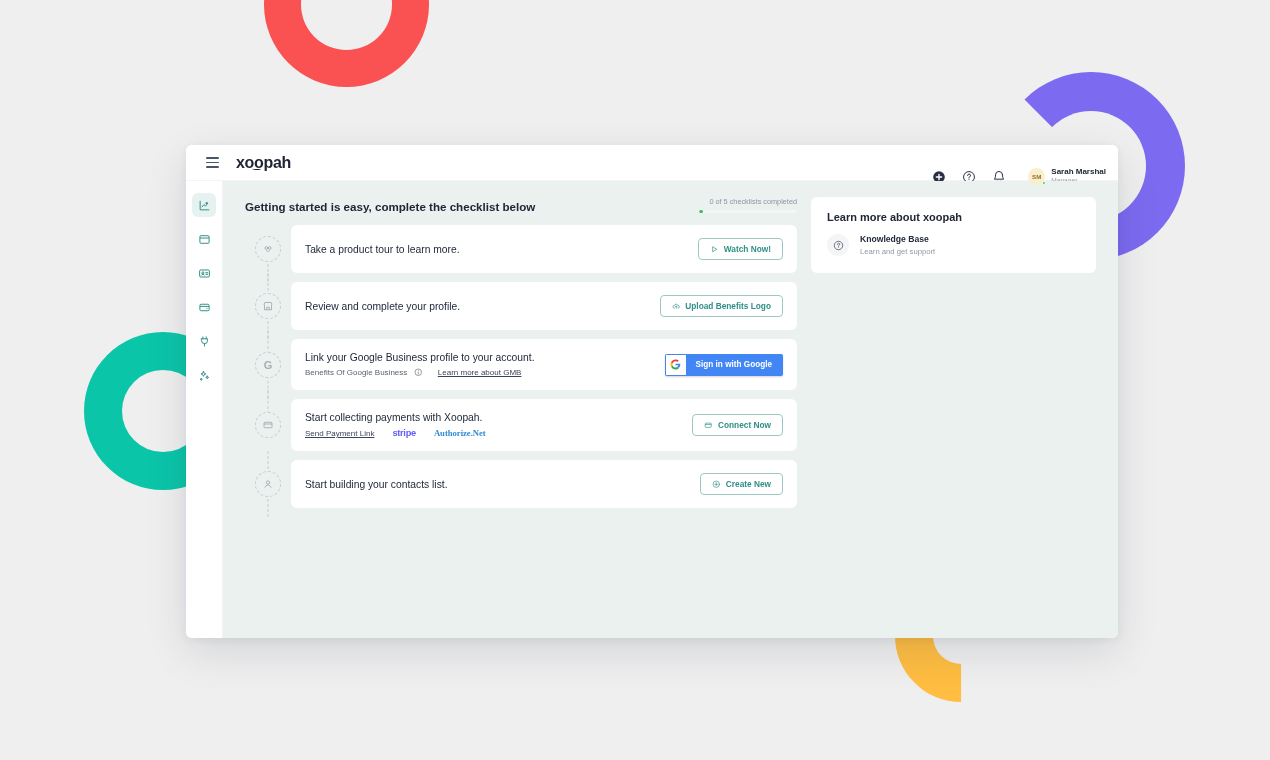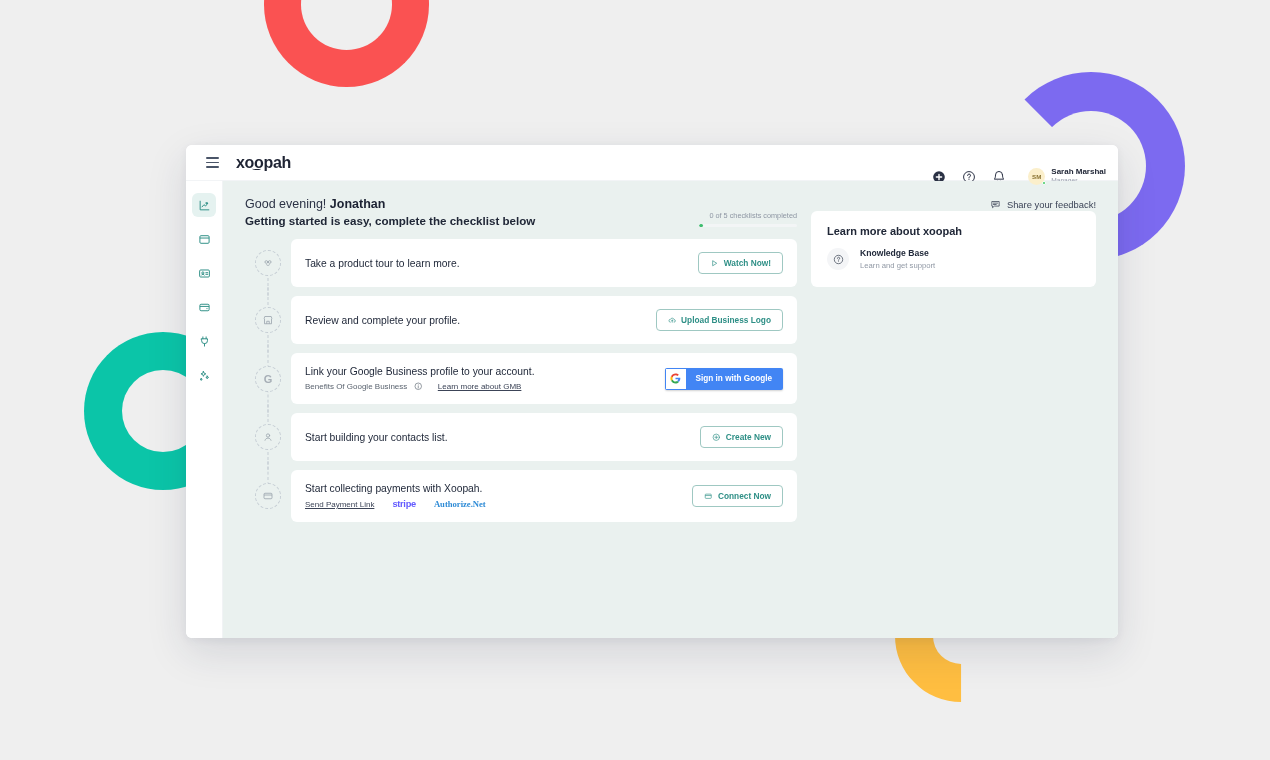--- a/index.html
+++ b/index.html
@@ -346,33 +346,20 @@
         <svg viewBox="0 0 24 24" fill="none" stroke="currentColor" stroke-width="1.7" stroke-linecap="round" stroke-linejoin="round">
           <path d="M10 4.5l1.3 3.2L14.5 9l-3.2 1.3L10 13.5 8.7 10.3 5.5 9l3.2-1.3Z"></path>
           <path d="M17 13l.7 1.8 1.8.7-1.8.7-.7 1.8-.7-1.8-1.8-.7 1.8-.7Z"></path>
           <path d="M6 17.5l.5 1.3 1.3.5-1.3.5L6 21l-.5-1.2-1.3-.5 1.3-.5Z"></path>
         </svg>
       </div>
     </div>
 
     <div id="main">
 
-      <div id="greeting-row">
-        <div id="greeting">
-          <span>Good evening!</span>
-          <b>Jonathan</b>
-        </div>
-        <div id="feedback-link">
-          <svg viewBox="0 0 24 24" fill="none" stroke="currentColor" stroke-width="1.7" stroke-linejoin="round">
-            <path d="M4 5.5h16v10H9.5L5.5 19v-3.5H4Z"></path>
-            <path d="M7.5 9h9M7.5 12h6" stroke-linecap="round"></path>
-          </svg>
-          <span>Share your feedback!</span>
-        </div>
-      </div>
 
       <div id="content-cols">
 
         <div id="left-col">
 
           <div id="check-head">
             <div id="check-title">Getting started is easy, complete the checklist below</div>
             <div id="progress-wrap">
               <div id="progress-label">0 of 5 checklists completed</div>
               <div id="progress-track">
@@ -425,21 +412,21 @@
               <div class="chk-card">
                 <div class="chk-text">
                   <div class="chk-title">Review and complete your profile.</div>
                 </div>
                 <div class="chk-action">
                   <button class="btn-outline">
                     <svg viewBox="0 0 24 24" fill="none" stroke="currentColor" stroke-width="1.8" stroke-linecap="round" stroke-linejoin="round">
                       <path d="M6.5 17.5a4 4 0 0 1 .5-8 5.2 5.2 0 0 1 10 .8 3.6 3.6 0 0 1 .5 7.2"></path>
                       <path d="M12 11.5v6M9.6 13.8 12 11.4l2.4 2.4"></path>
                     </svg>
-                    <span>Upload Business Logo</span>
+                    <span>Upload Benefits Logo</span>
                   </button>
                 </div>
               </div>
             </div>
 
             <div class="chk-row">
               <div class="chk-marker">
                 <div class="chk-connector conn-up"></div>
                 <div class="chk-connector conn-down"></div>
                 <div class="chk-bullet">
@@ -471,47 +458,20 @@
                     </div>
                     <div class="glabel">Sign in with Google</div>
                   </div>
                 </div>
               </div>
             </div>
 
             <div class="chk-row">
               <div class="chk-marker">
                 <div class="chk-connector conn-up"></div>
-                <div class="chk-connector conn-down"></div>
-                <div class="chk-bullet">
-                  <svg viewBox="0 0 24 24" fill="none" stroke="currentColor" stroke-width="1.6" stroke-linecap="round">
-                    <circle cx="12" cy="9" r="3.3"></circle>
-                      <path d="M6 18.6c1-3 3.3-4.4 6-4.4s5 1.4 6 4.4"></path>
-                  </svg>
-                </div>
-              </div>
-              <div class="chk-card">
-                <div class="chk-text">
-                  <div class="chk-title">Start building your contacts list.</div>
-                </div>
-                <div class="chk-action">
-                  <button class="btn-outline">
-                    <svg viewBox="0 0 24 24" fill="none" stroke="currentColor" stroke-width="1.8" stroke-linecap="round">
-                      <circle cx="12" cy="12" r="9"></circle>
-                        <path d="M12 8v8M8 12h8"></path>
-                    </svg>
-                    <span>Create New</span>
-                  </button>
-                </div>
-              </div>
-            </div>
-
-            <div class="chk-row">
-              <div class="chk-marker">
-                <div class="chk-connector conn-up"></div>
                 <div class="chk-bullet">
                   <svg viewBox="0 0 24 24" fill="none" stroke="currentColor" stroke-width="1.6" stroke-linejoin="round">
                     <rect x="4" y="6.5" width="16" height="11" rx="2"></rect>
                     <path d="M4 10h16"></path>
                   </svg>
                 </div>
               </div>
               <div class="chk-card tall">
                 <div class="chk-text">
                   <div class="chk-title">Start collecting payments with Xoopah.</div>
@@ -528,20 +488,47 @@
                     <svg viewBox="0 0 24 24" fill="none" stroke="currentColor" stroke-width="1.8" stroke-linejoin="round">
                       <rect x="3.5" y="6" width="17" height="12" rx="2"></rect>
                         <path d="M3.5 10h17"></path>
                     </svg>
                     <span>Connect Now</span>
                   </button>
                 </div>
               </div>
             </div>
 
+            <div class="chk-row">
+              <div class="chk-marker">
+                <div class="chk-connector conn-up"></div>
+                <div class="chk-connector conn-down"></div>
+                <div class="chk-bullet">
+                  <svg viewBox="0 0 24 24" fill="none" stroke="currentColor" stroke-width="1.6" stroke-linecap="round">
+                    <circle cx="12" cy="9" r="3.3"></circle>
+                      <path d="M6 18.6c1-3 3.3-4.4 6-4.4s5 1.4 6 4.4"></path>
+                  </svg>
+                </div>
+              </div>
+              <div class="chk-card">
+                <div class="chk-text">
+                  <div class="chk-title">Start building your contacts list.</div>
+                </div>
+                <div class="chk-action">
+                  <button class="btn-outline">
+                    <svg viewBox="0 0 24 24" fill="none" stroke="currentColor" stroke-width="1.8" stroke-linecap="round">
+                      <circle cx="12" cy="12" r="9"></circle>
+                        <path d="M12 8v8M8 12h8"></path>
+                    </svg>
+                    <span>Create New</span>
+                  </button>
+                </div>
+              </div>
+            </div>
+
           </div>
         </div>
 
         <div id="right-col">
           <div id="learn-card">
             <div id="learn-title">Learn more about xoopah</div>
 
             <div class="learn-item" id="learn-item-kb">
               <div class="learn-ic">
                 <svg viewBox="0 0 24 24" fill="none" stroke="currentColor" stroke-width="1.7">

